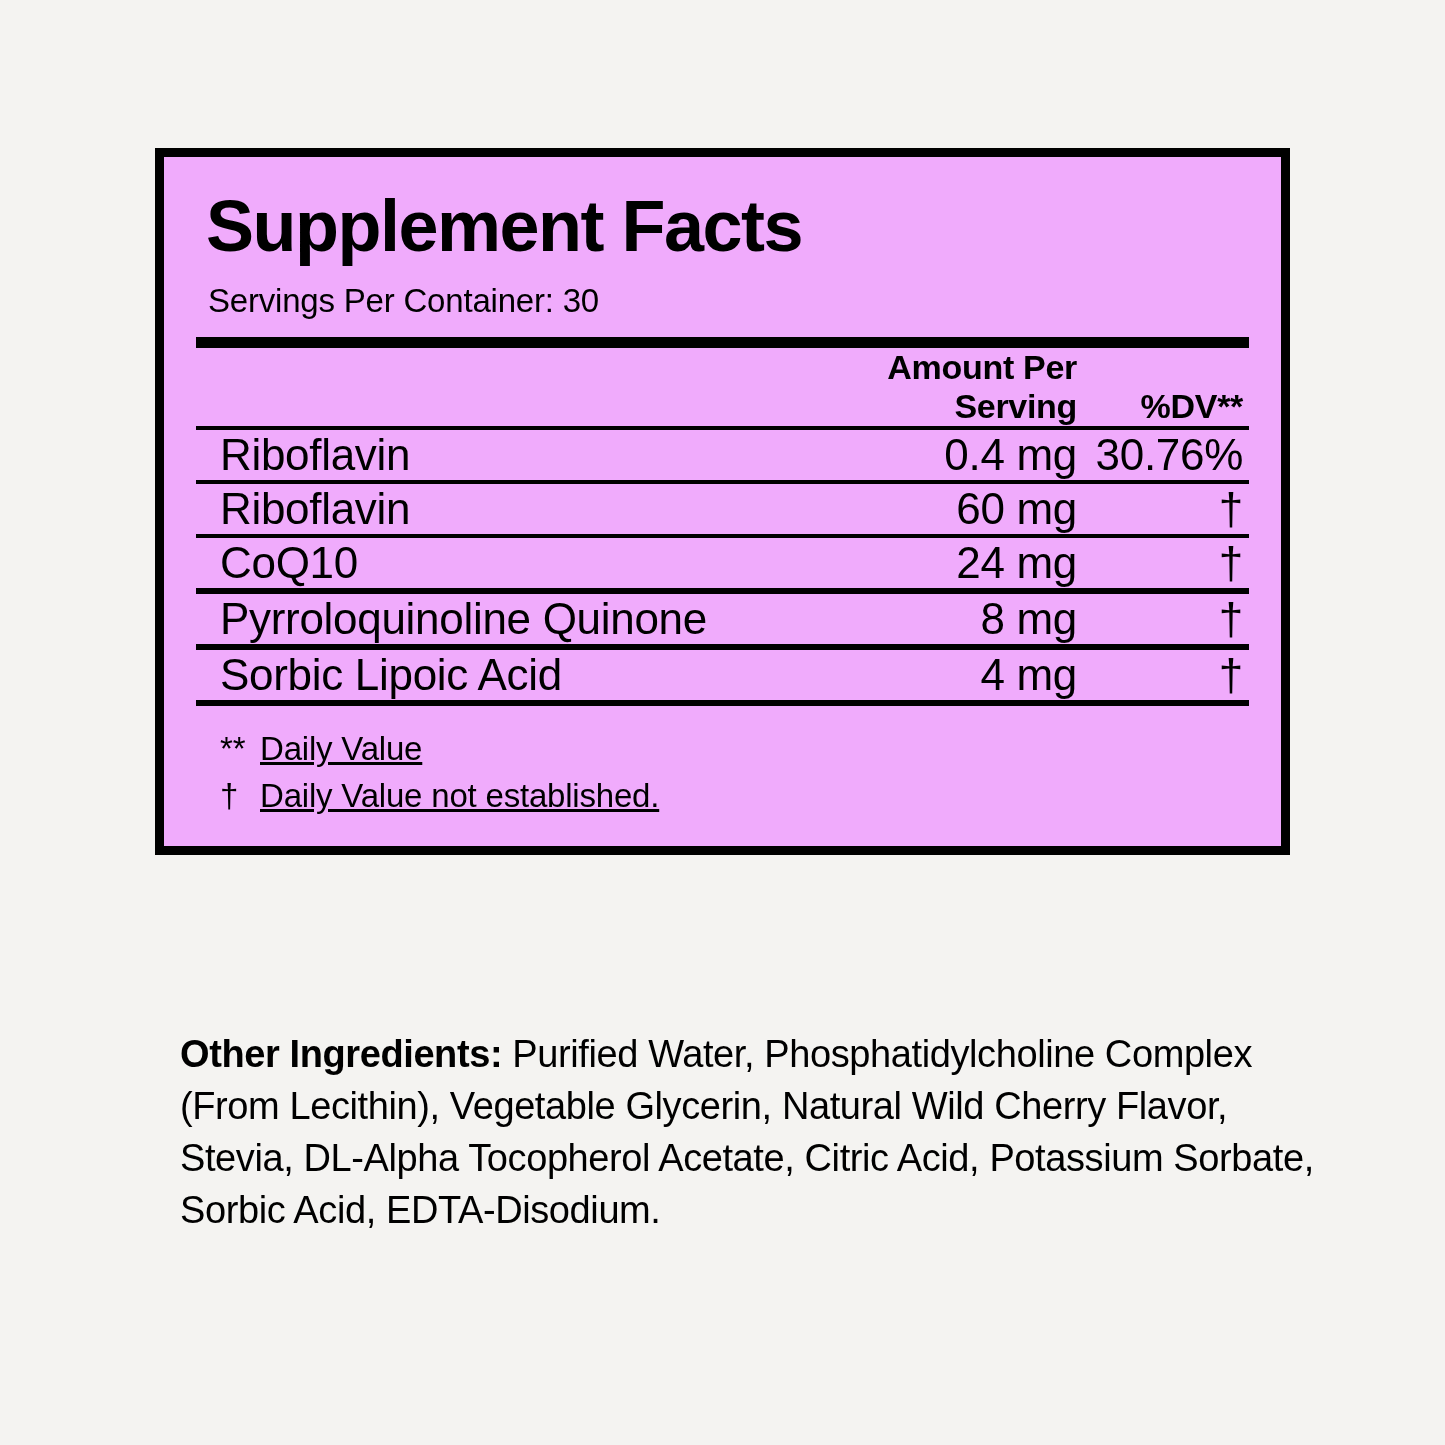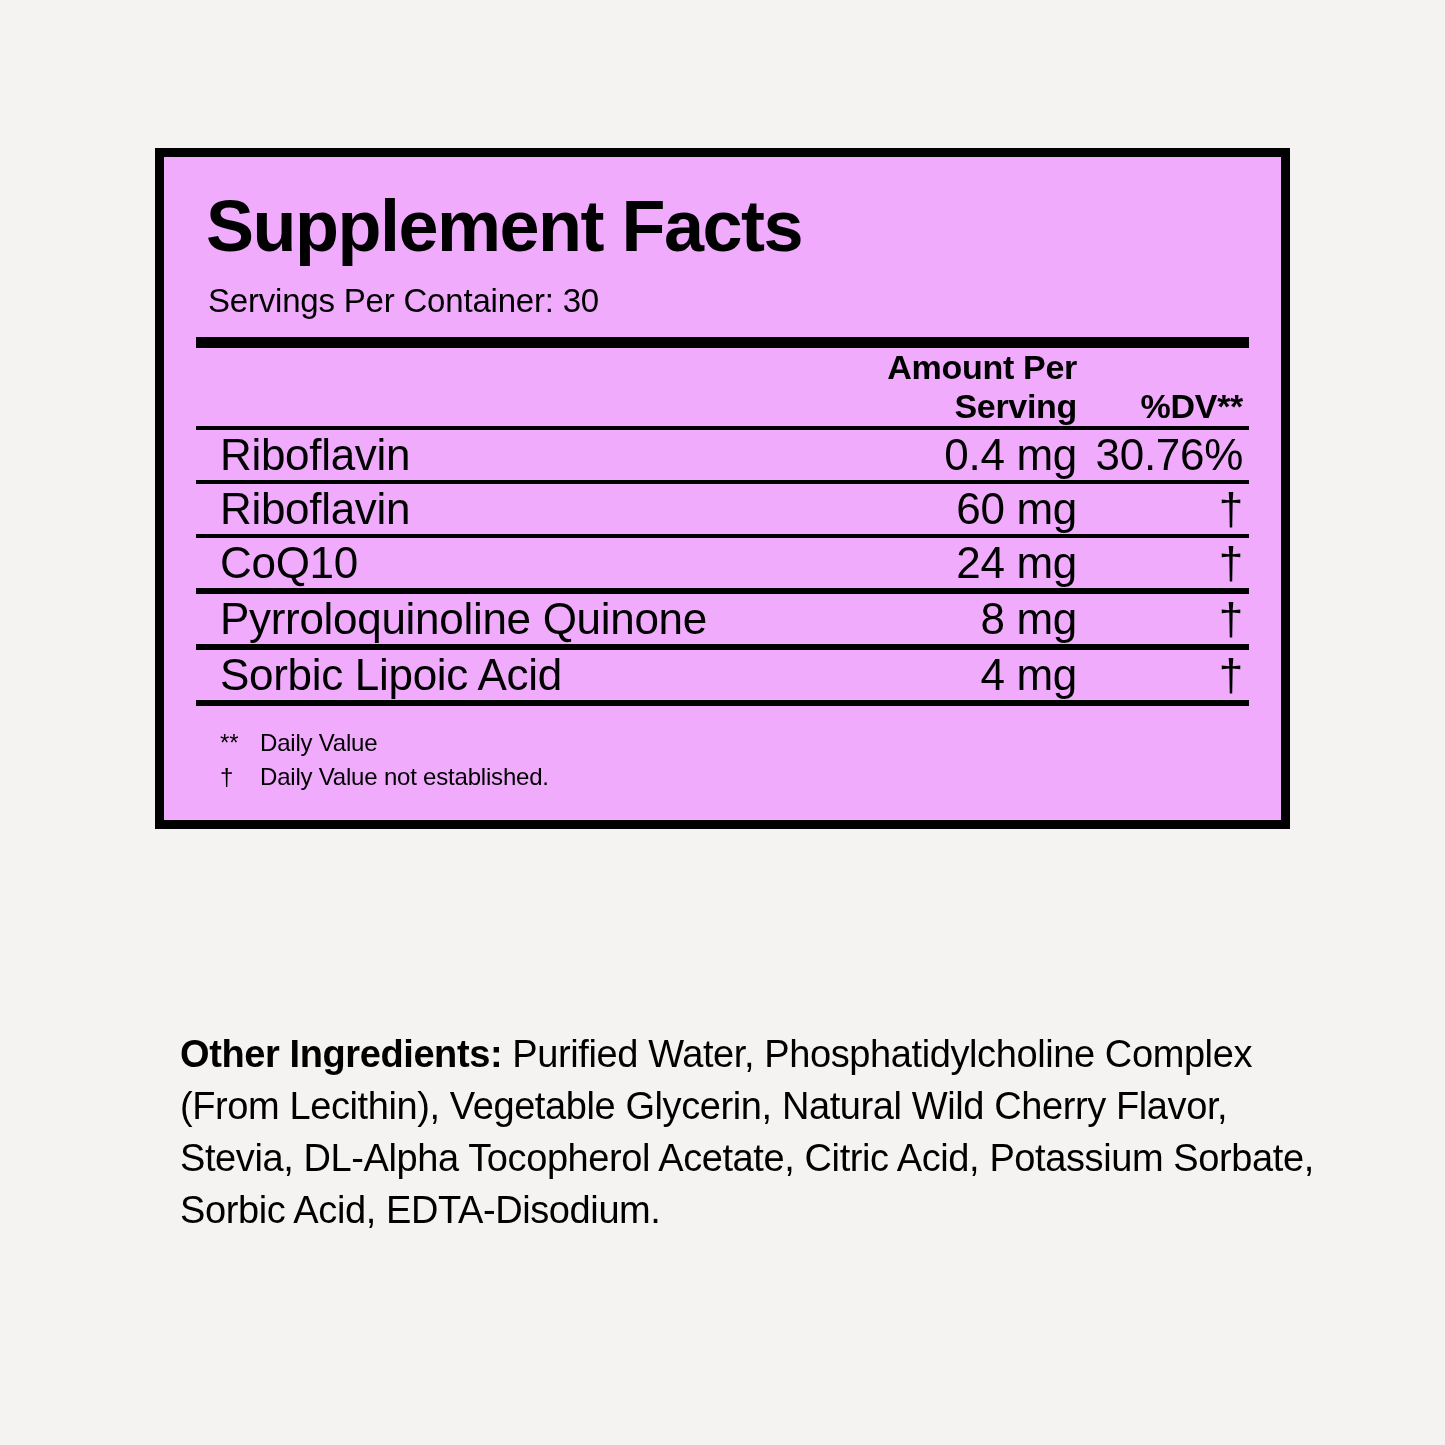--- a/index.html
+++ b/index.html
@@ -90,23 +90,24 @@
     padding-right: 6px !important;
   }
   .sep-row td { padding: 0 !important; }
   .sep-thin { height: 4px; background: #000; }
   .sep-med { height: 6px; background: #000; }
 
   .footnotes {
     margin: 20px 0 0 24px;
   }
   .footnote {
-    font-size: 24px;
+    font-size: 33px;
     line-height: 1.42;
     letter-spacing: -0.2px;
+    text-decoration: underline;
   }
   .footnote .sym {
     display: inline-block;
     min-width: 40px;
   }
   .other {
     position: absolute;
     left: 180px;
     top: 1028px;
     width: 1135px;

